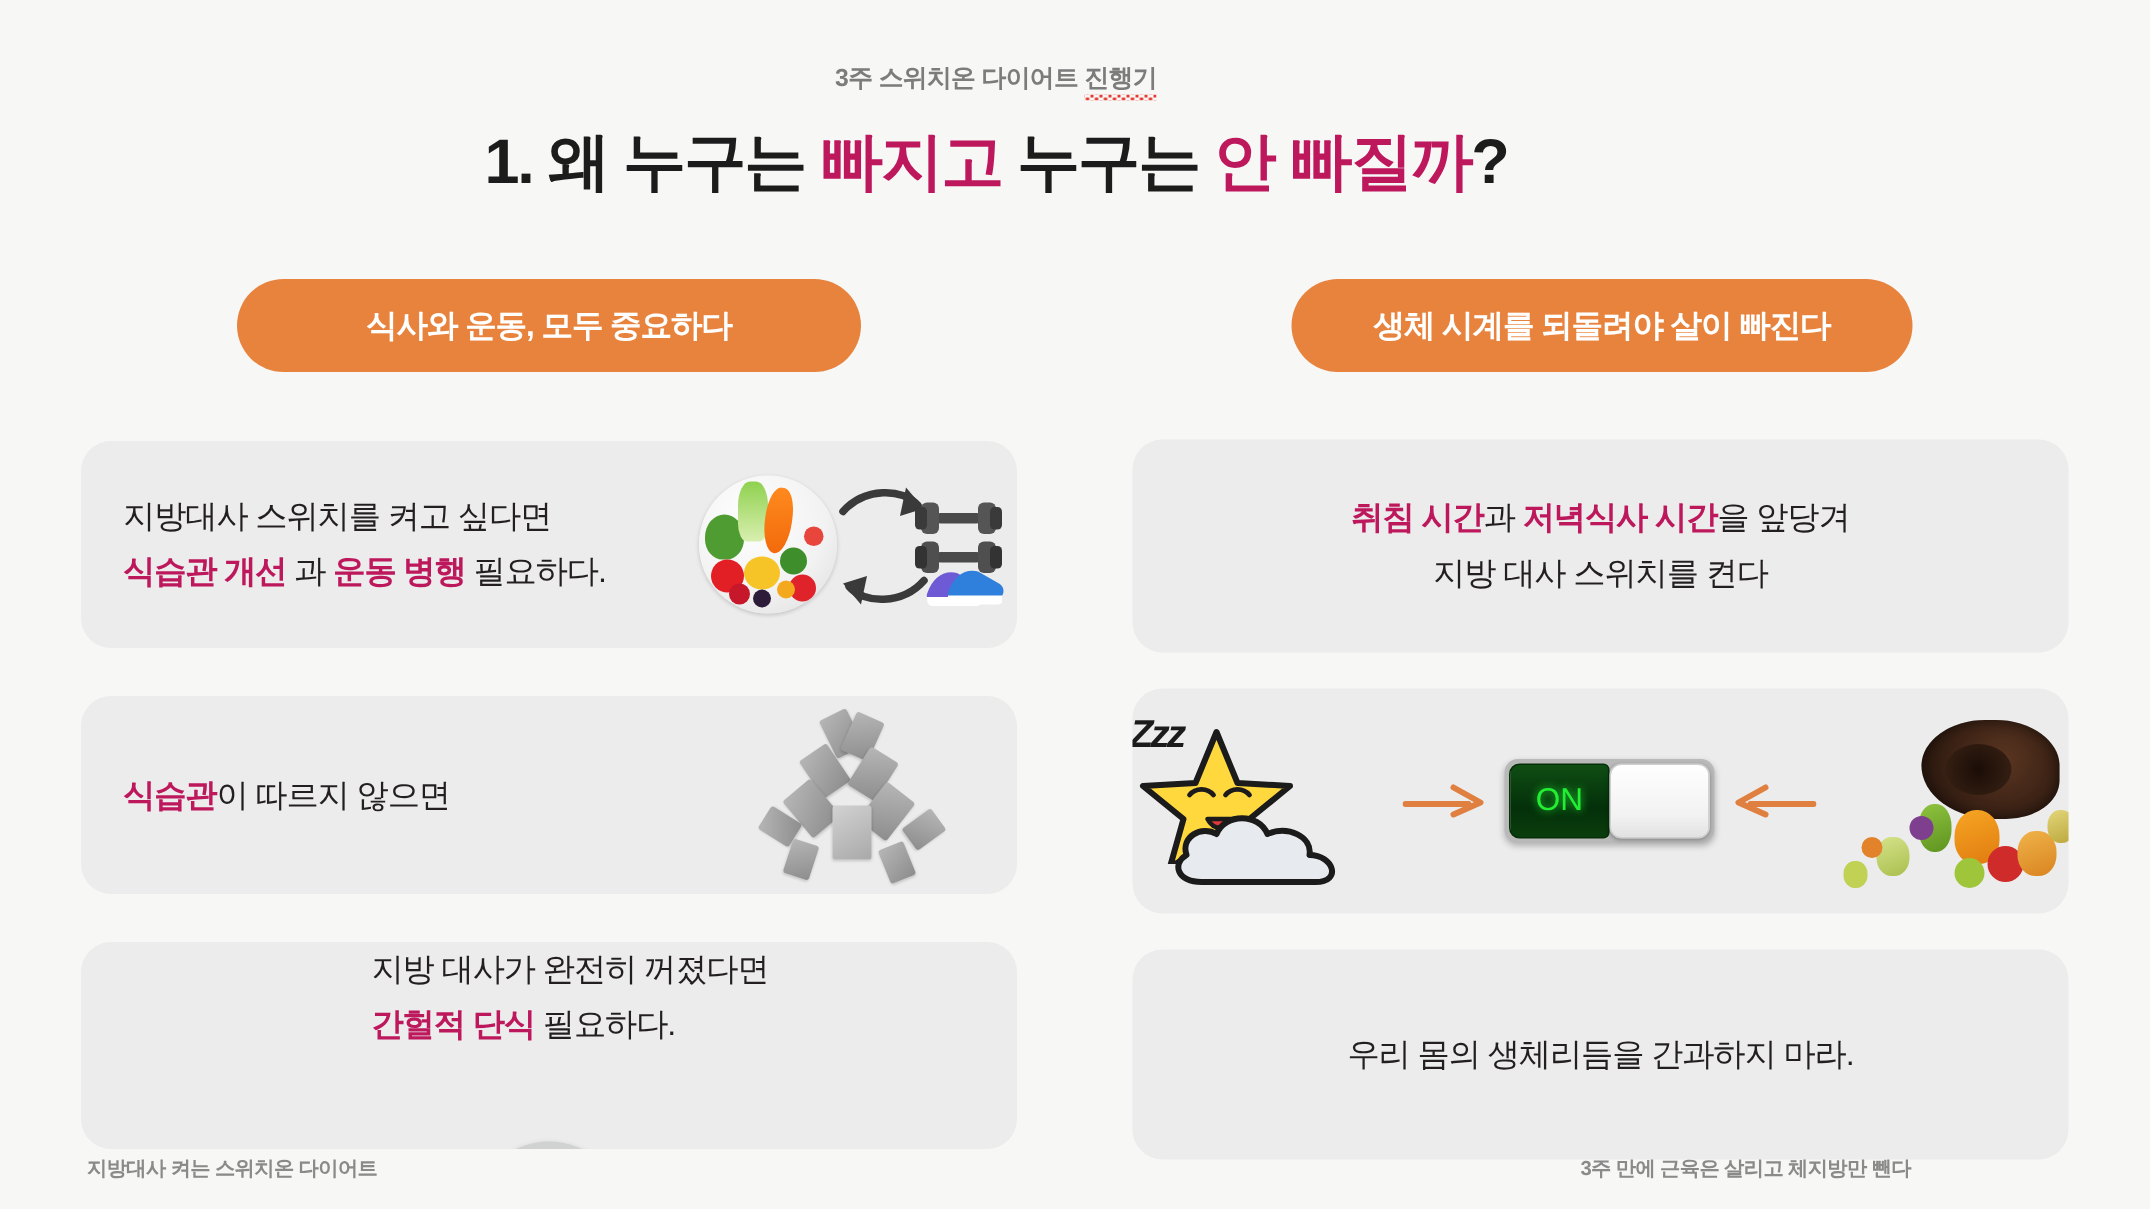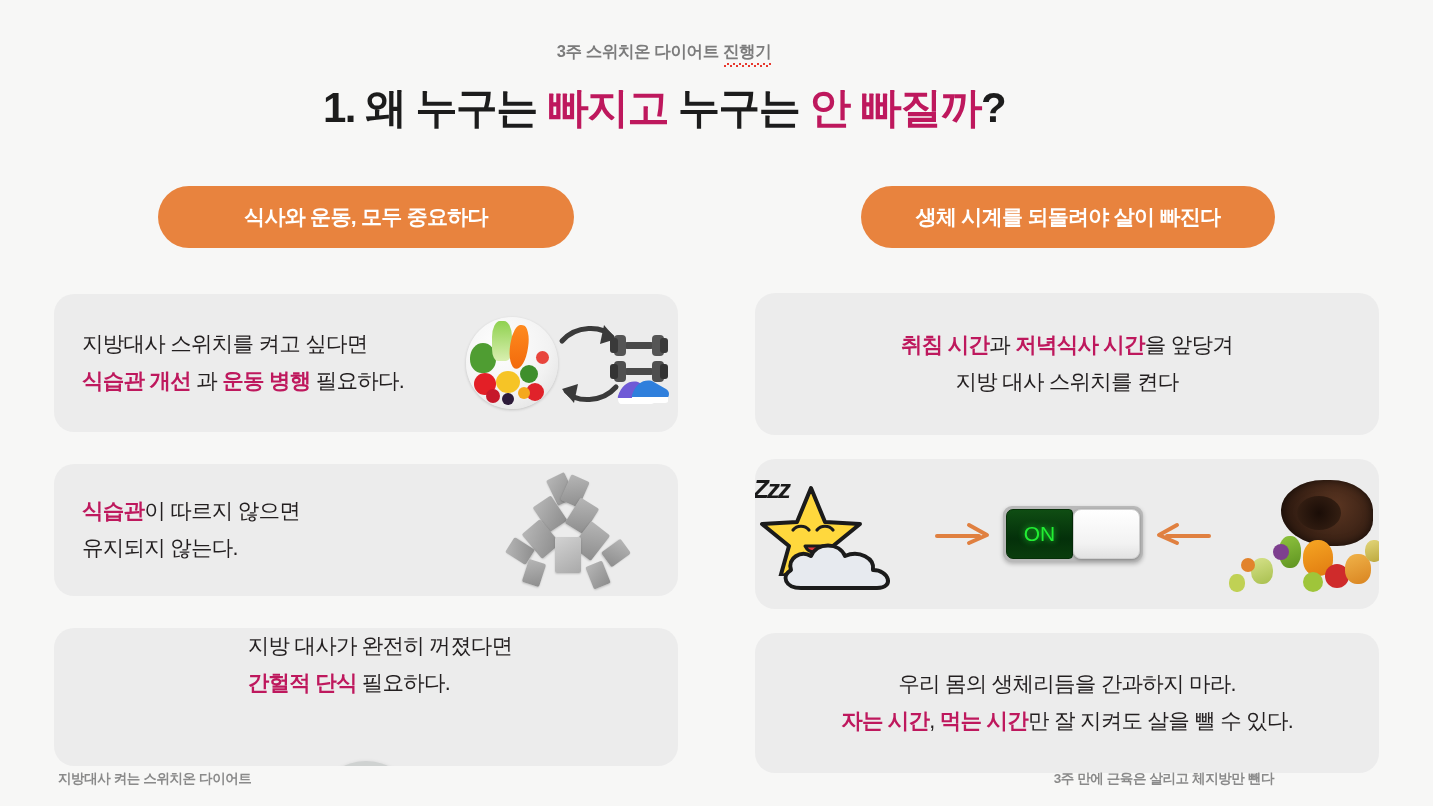--- a/index.html
+++ b/index.html
@@ -312,21 +312,20 @@
           <path d="M16 19 C20 7, 28 3, 36 5 L50 13 C54 15, 54 21, 50 23 L22 23 C18 23, 15 22, 16 19 Z" fill="#2f7fdc"></path>
           <path d="M16 21 L52 21 L52 25 C52 26, 51 27, 49 27 L20 27 C17 27, 16 25, 16 21 Z" fill="#ffffff"></path>
         </svg>
       </div>
     </div>
 
     <div class="card lcard" id="lcard2">
       <div class="txt">
         <div class="card-text">
           <div><span class="hl">식습관</span><span>이 따르지 않으면</span></div>
-          <div>유지되지 않는다.</div>
         </div>
       </div>
       <div class="art">
         <div class="cards-art">
           <span class="pc" style="width:20px;height:28px;left:42px;top:0;transform:rotate(-26deg);"></span>
           <span class="pc" style="width:20px;height:28px;left:56px;top:2px;transform:rotate(24deg);"></span>
           <span class="pc" style="width:22px;height:30px;left:30px;top:24px;transform:rotate(-34deg);"></span>
           <span class="pc" style="width:22px;height:30px;left:62px;top:26px;transform:rotate(32deg);"></span>
           <span class="pc" style="width:24px;height:32px;left:20px;top:48px;transform:rotate(-40deg);"></span>
           <span class="pc" style="width:24px;height:32px;left:70px;top:50px;transform:rotate(38deg);"></span>
@@ -431,21 +430,20 @@
           <span class="fr f8"></span>
           <span class="fr f9"></span>
         <span class="fr f10"></span>
       </div>
     </div>
 
     <div class="card rcard" id="rcard3">
       <div class="txt">
         <div class="card-text">
           <div>우리 몸의 생체리듬을 간과하지 마라.</div>
-          <div><span class="hl">자는 시간</span><span>, </span><span class="hl">먹는 시간</span><span>만 잘 지켜도 살을 뺄 수 있다.</span></div>
         </div>
       </div>
     </div>
   </div>
 
   <div class="footer-left">지방대사 켜는 스위치온 다이어트</div>
   <div class="footer-right">3주 만에 근육은 살리고 체지방만 뺀다</div>
 
 </div>
 

